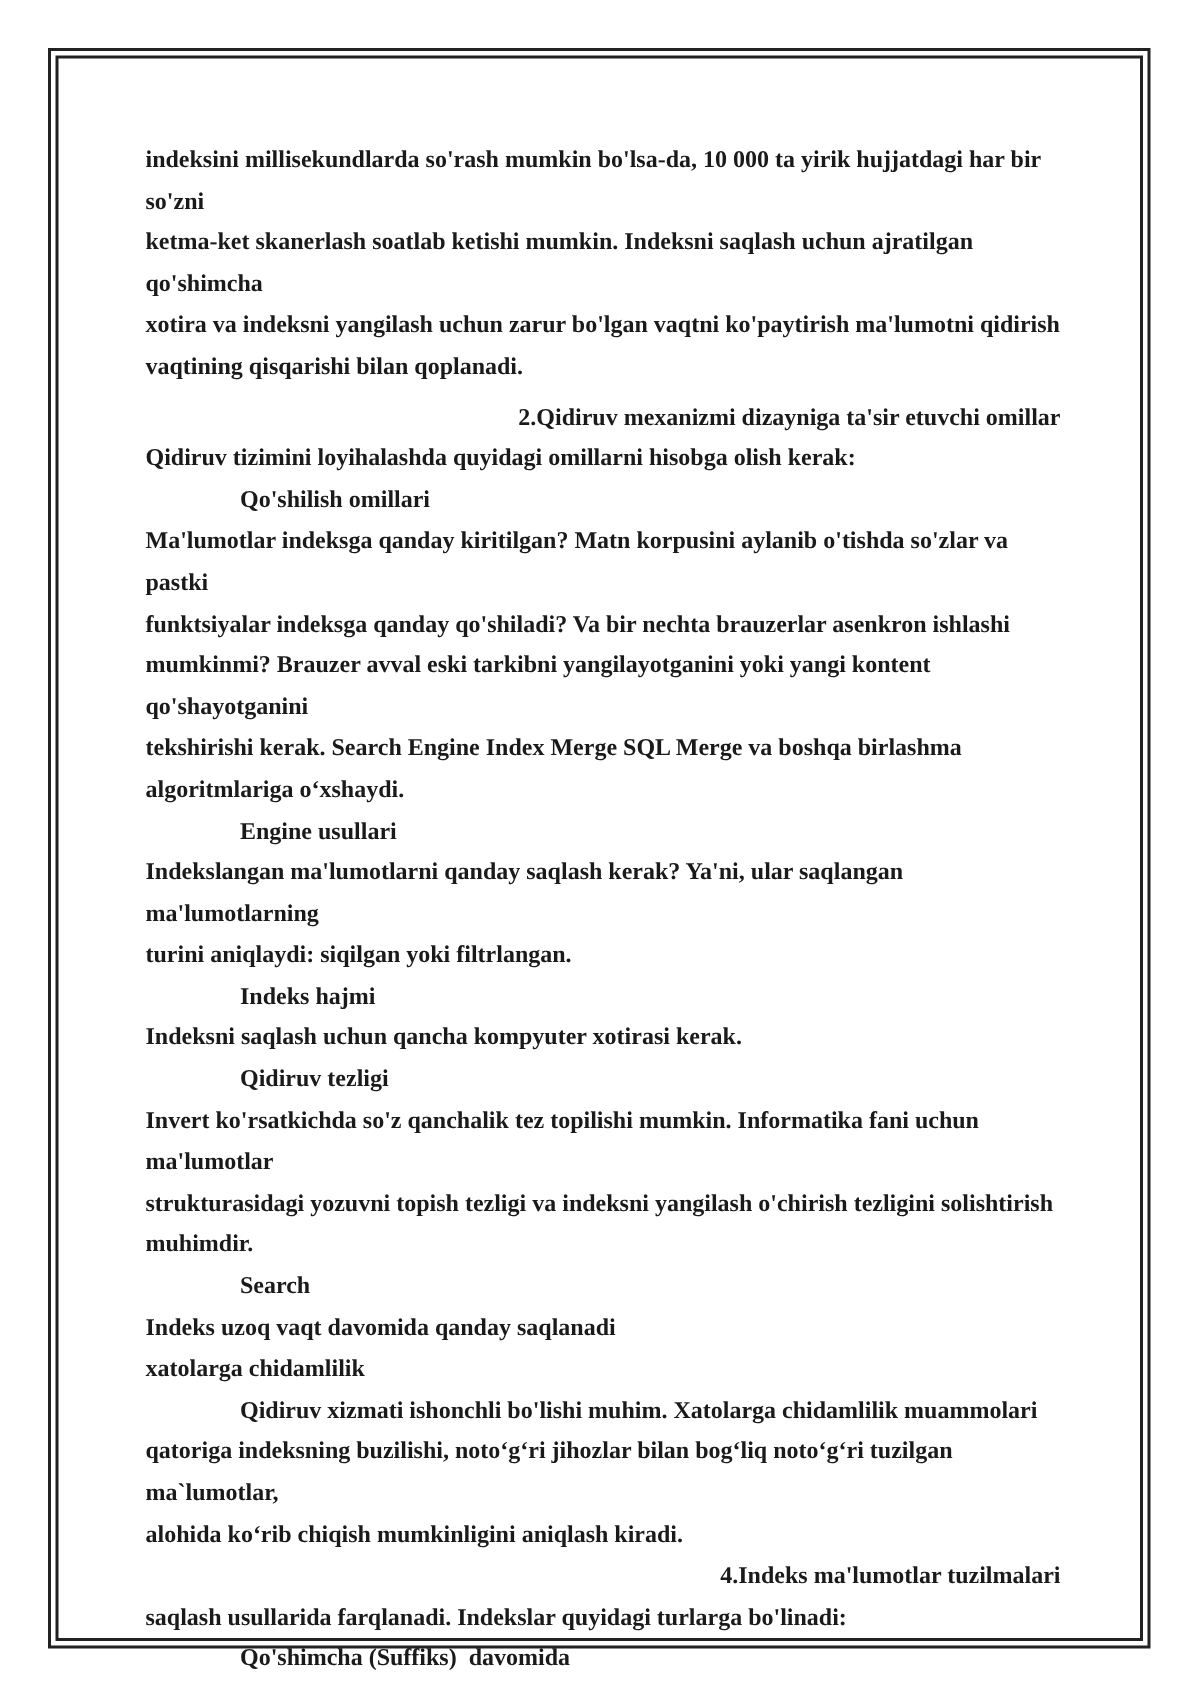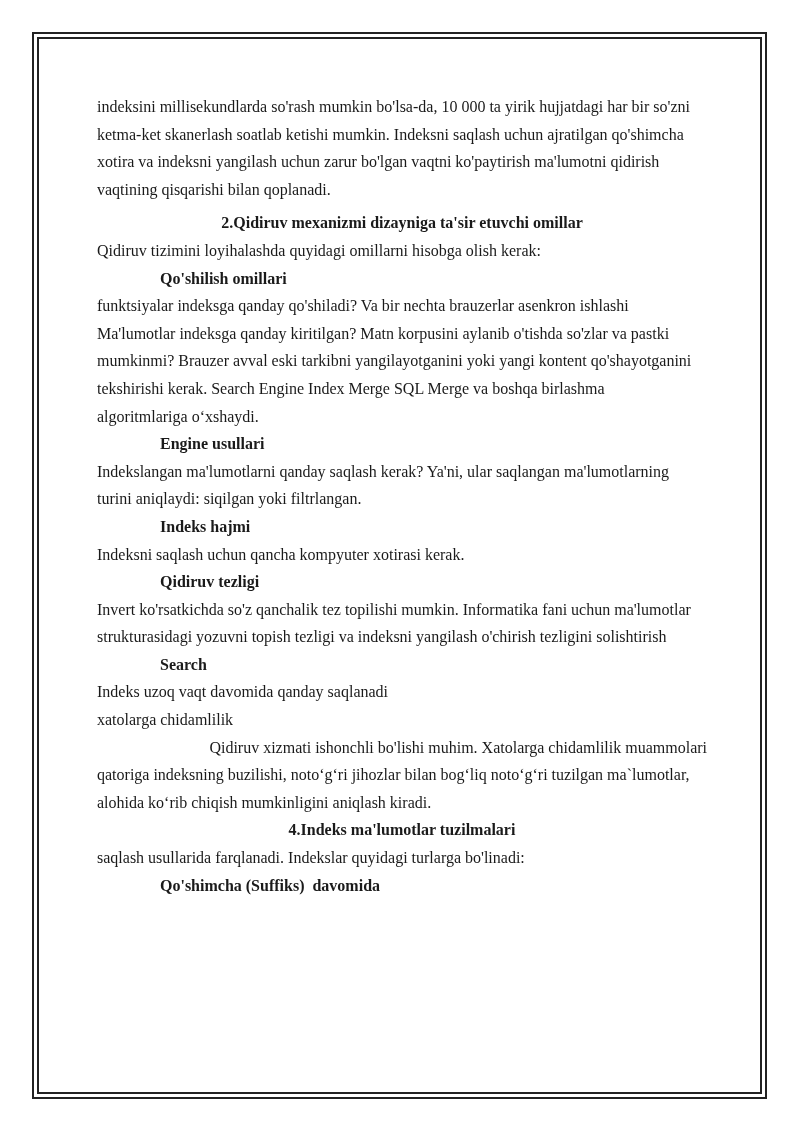--- a/index.html
+++ b/index.html
@@ -12,24 +12,24 @@
     border: 2px solid #222;
   }
   .frame-inner {
     position: absolute; left: 37px; top: 37px; width: 721px; height: 1053px;
     border: 2px solid #222;
   }
   .page {
     position: absolute; left: 97px; top: 93px; width: 610px;
     font-size: 16px; line-height: 27.6px;
   }
-  .page p { margin: 0; }
-  .heading { font-weight: bold; text-align: center; }
+  .page p { margin: 0; font-weight: bold; }
+  .heading { font-weight: bold; text-align: right; }
   .subhead { font-weight: bold; padding-left: 63px; }
-  .indent { text-indent: 63px; text-align: right; }
+  .indent { text-indent: 63px; }
   .gap { height: 6px; }
 </style>
 </head>
 <body>
 
 <div class="frame-outer"></div>
 <div class="frame-inner"></div>
 
 <div class="page">
 
@@ -38,36 +38,37 @@
     <p>ketma-ket skanerlash soatlab ketishi mumkin. Indeksni saqlash uchun ajratilgan qo'shimcha</p>
     <p>xotira va indeksni yangilash uchun zarur bo'lgan vaqtni ko'paytirish ma'lumotni qidirish</p>
     <p>vaqtining qisqarishi bilan qoplanadi.</p>
   </div>
   <div class="gap"></div>
 
   <p class="heading">2.Qidiruv mexanizmi dizayniga ta'sir etuvchi omillar</p>
   <p>Qidiruv tizimini loyihalashda quyidagi omillarni hisobga olish kerak:</p>
 
   <p class="subhead">Qo'shilish omillari</p>
+  <p>Ma'lumotlar indeksga qanday kiritilgan? Matn korpusini aylanib o'tishda so'zlar va pastki</p>
   <p>funktsiyalar indeksga qanday qo'shiladi? Va bir nechta brauzerlar asenkron ishlashi</p>
-  <p>Ma'lumotlar indeksga qanday kiritilgan? Matn korpusini aylanib o'tishda so'zlar va pastki</p>
   <p>mumkinmi? Brauzer avval eski tarkibni yangilayotganini yoki yangi kontent qo'shayotganini</p>
   <p>tekshirishi kerak. Search Engine Index Merge SQL Merge va boshqa birlashma</p>
   <p>algoritmlariga o‘xshaydi.</p>
 
   <p class="subhead">Engine usullari</p>
   <p>Indekslangan ma'lumotlarni qanday saqlash kerak? Ya'ni, ular saqlangan ma'lumotlarning</p>
   <p>turini aniqlaydi: siqilgan yoki filtrlangan.</p>
 
   <p class="subhead">Indeks hajmi</p>
   <p>Indeksni saqlash uchun qancha kompyuter xotirasi kerak.</p>
 
   <p class="subhead">Qidiruv tezligi</p>
   <p>Invert ko'rsatkichda so'z qanchalik tez topilishi mumkin. Informatika fani uchun ma'lumotlar</p>
   <p>strukturasidagi yozuvni topish tezligi va indeksni yangilash o'chirish tezligini solishtirish</p>
+  <p>muhimdir.</p>
 
   <p class="subhead">Search</p>
   <p>Indeks uzoq vaqt davomida qanday saqlanadi</p>
   <p>xatolarga chidamlilik</p>
   <p class="indent">Qidiruv xizmati ishonchli bo'lishi muhim. Xatolarga chidamlilik muammolari</p>
   <p>qatoriga indeksning buzilishi, noto‘g‘ri jihozlar bilan bog‘liq noto‘g‘ri tuzilgan ma`lumotlar,</p>
   <p>alohida ko‘rib chiqish mumkinligini aniqlash kiradi.</p>
 
   <p class="heading">4.Indeks ma'lumotlar tuzilmalari</p>
   <p>saqlash usullarida farqlanadi. Indekslar quyidagi turlarga bo'linadi:</p>

